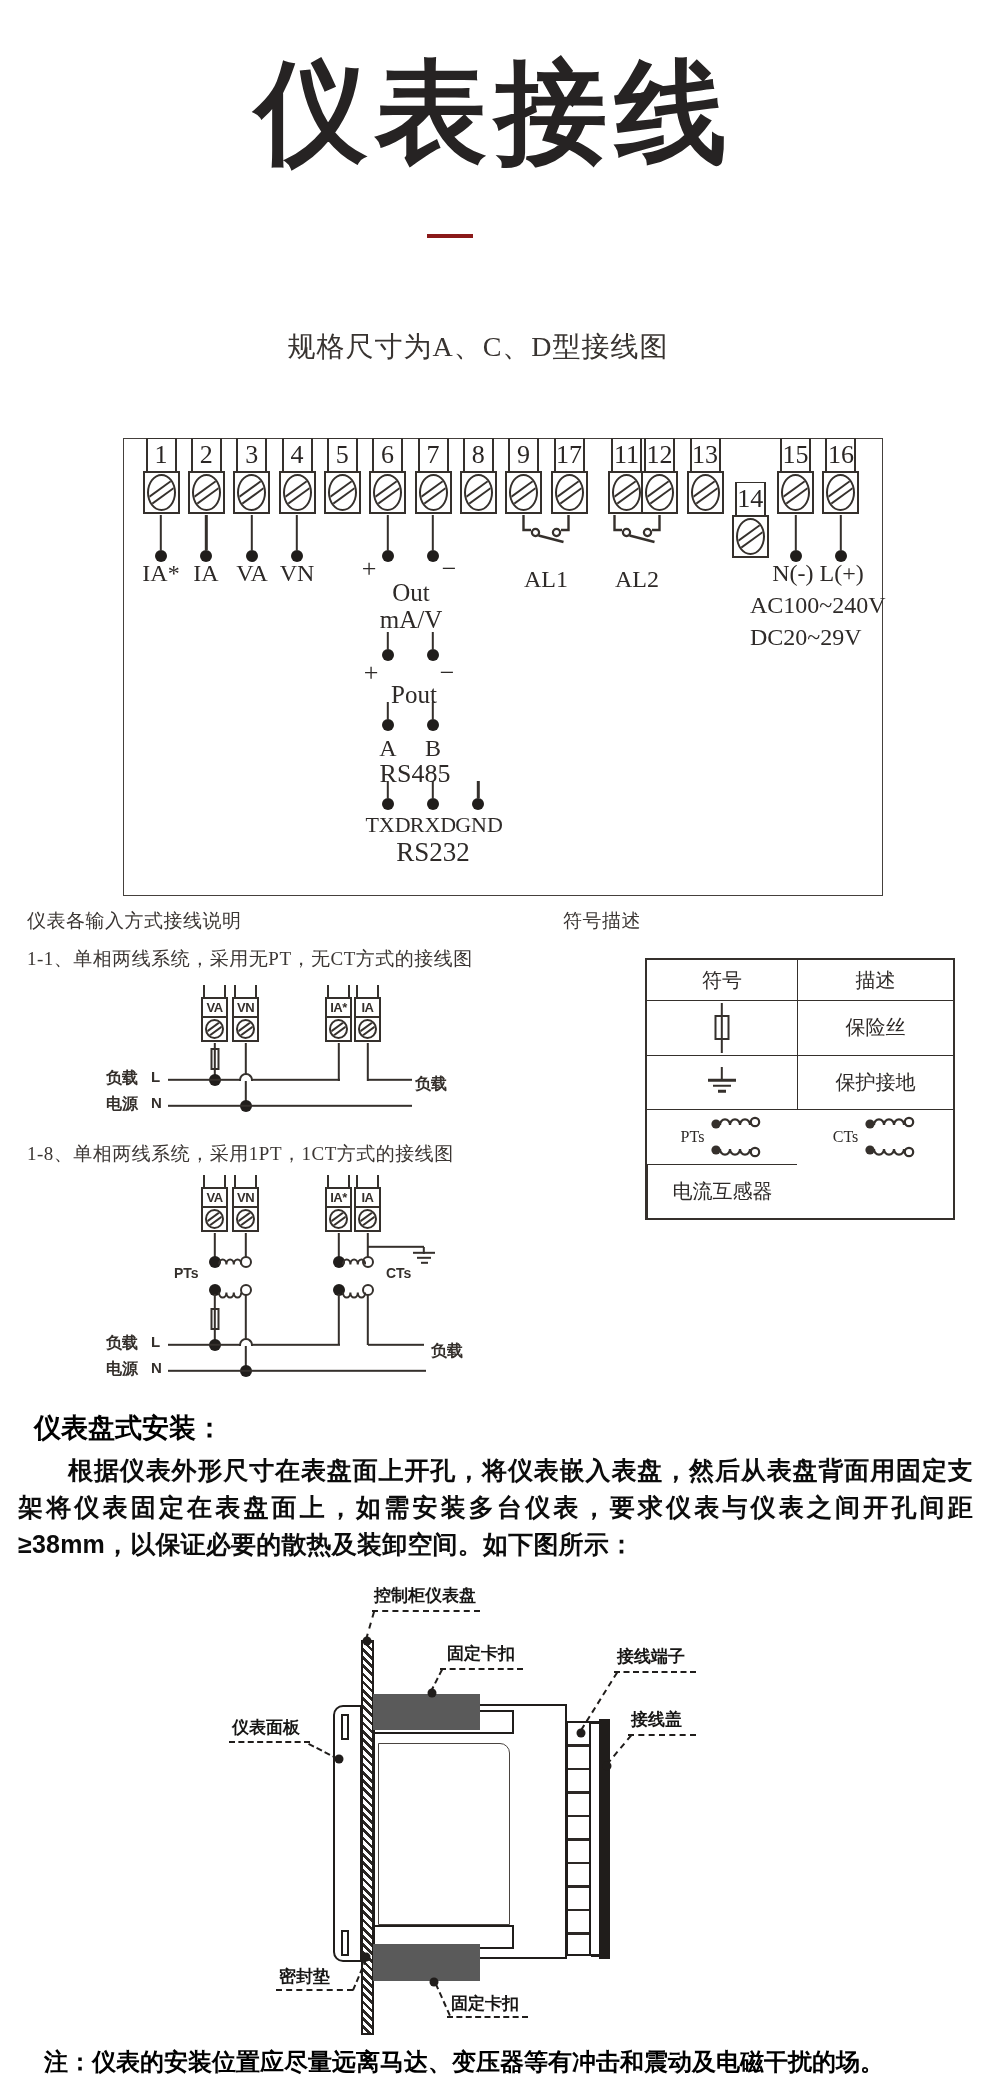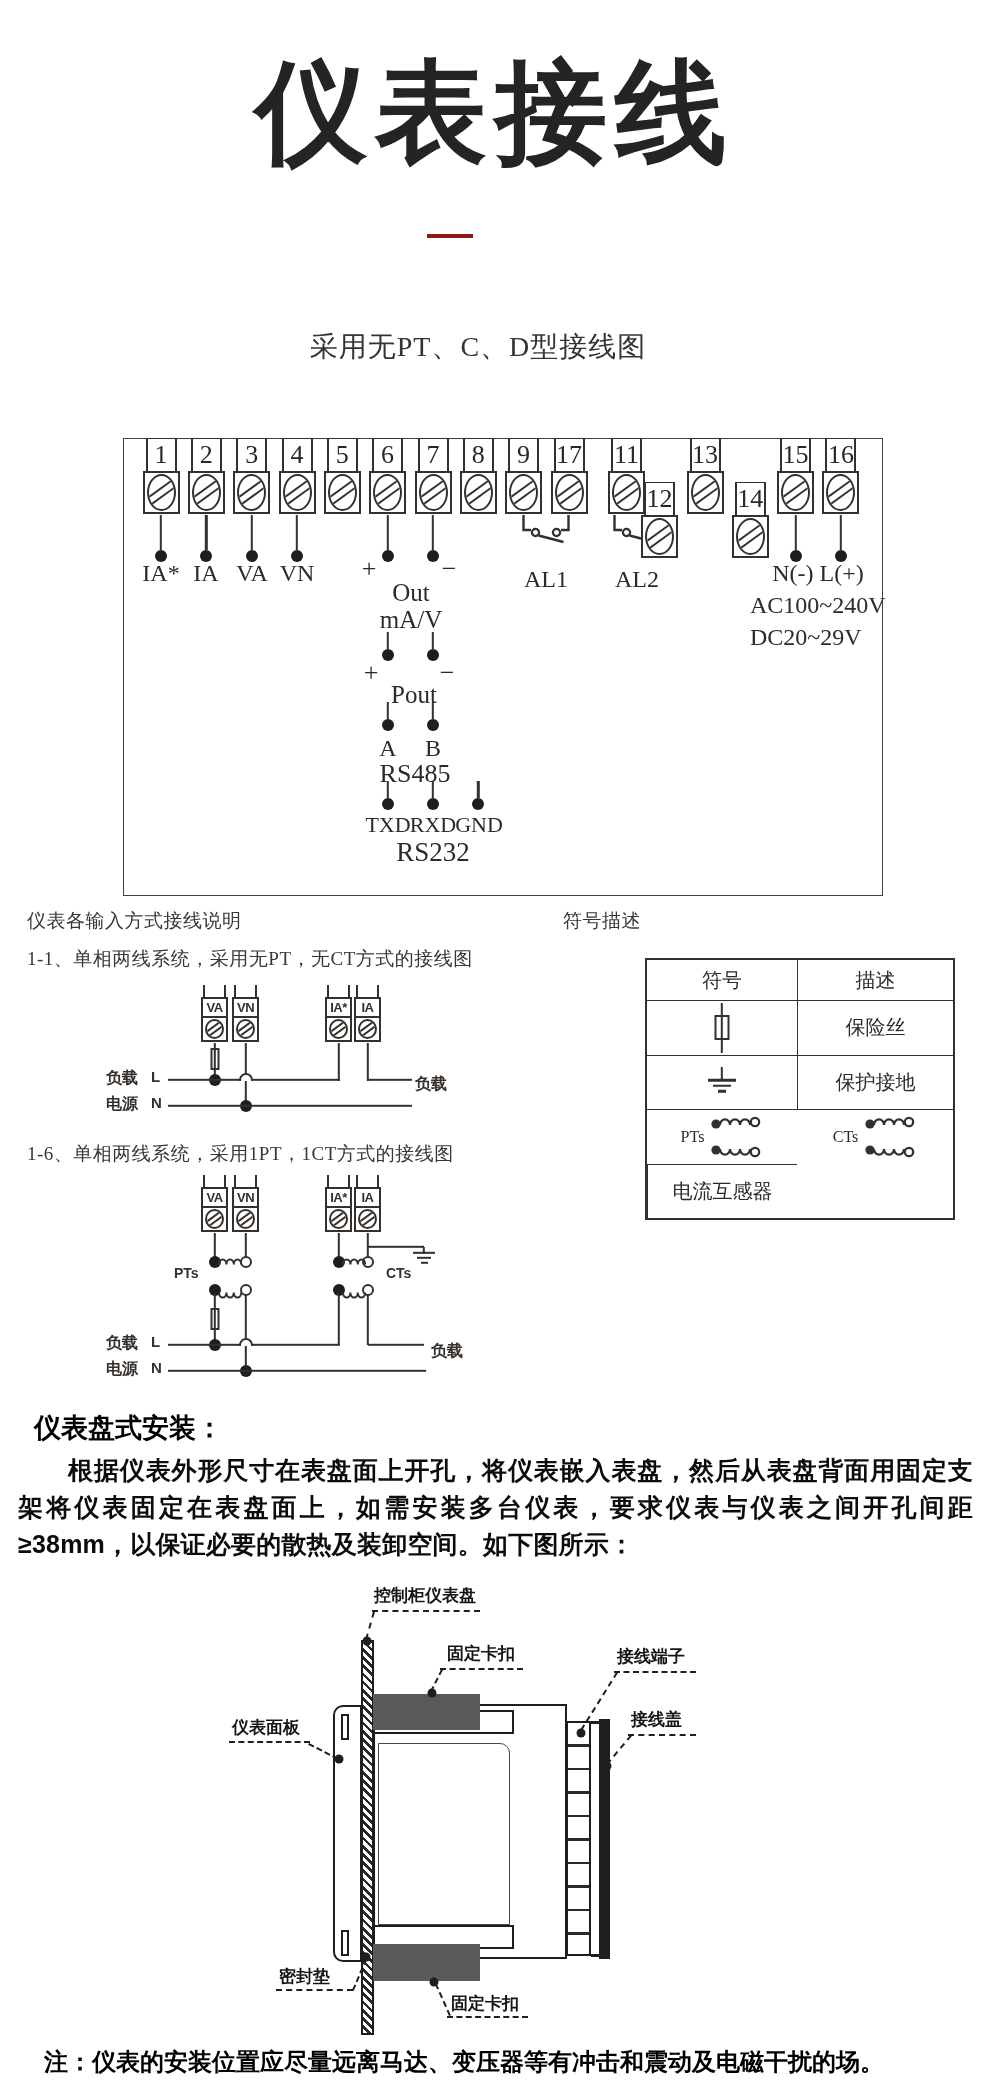--- a/index.html
+++ b/index.html
@@ -54,21 +54,21 @@
 .biglab{position:absolute;font-family:"Liberation Serif","DejaVu Serif",serif;color:#2e2a28}
 .hatch{background:repeating-linear-gradient(45deg,#fff 0 3.2px,#2c2825 3.2px 5.8px);border:2px solid var(--ink2)}
 </style>
 </head>
 <body>
 
 <div id="page">
 
   <div class="abs ctr" style="left:495px;top:38px;font-size:112px;font-weight:900;letter-spacing:8px;color:#262323">仪表接线</div>
   <div class="abs" style="left:427px;top:234px;width:46px;height:3.5px;background:var(--red)"></div>
-  <div class="abs ctr serif" style="left:478px;top:328px;font-size:28px;letter-spacing:1px;color:#383330">采用无PT、C、D型接线图</div>
+  <div class="abs ctr serif" style="left:478px;top:328px;font-size:28px;letter-spacing:1px;color:#383330">规格尺寸为A、C、D型接线图</div>
 
   <div id="bigblock">
     <div class="abs" style="left:123px;top:438px;width:760px;height:458px;border:1.6px solid #45403c"></div>
 
     <svg class="abs" style="left:521px;top:515px" width="50" height="30" viewBox="0 0 50 30">
       <path d="M2.5,0 V15 H10" fill="none" stroke="#35302c" stroke-width="2.4"></path>
       <circle cx="14.5" cy="17.5" r="3.6" fill="#fff" stroke="#35302c" stroke-width="2.2"></circle>
       <path d="M47.5,0 V15 H40" fill="none" stroke="#35302c" stroke-width="2.4"></path>
       <circle cx="35.5" cy="17.5" r="3.6" fill="#fff" stroke="#35302c" stroke-width="2.2"></circle>
       <line x1="17.5" y1="20.5" x2="42.5" y2="27" stroke="#35302c" stroke-width="2.4"></line>
@@ -169,21 +169,21 @@
         <div class="bscrew" style="">
           <div class="screwc" style=""></div>
         </div>
       </div>
       <div class="bterm" style="left: 608px;">
         <div class="bnum" style="">11</div>
         <div class="bscrew" style="">
           <div class="screwc" style=""></div>
         </div>
       </div>
-      <div class="bterm" style="left: 641.1px; margin-top: 44px;">
+      <div class="bterm" style="left: 641.1px;">
         <div class="bnum" style="">12</div>
         <div class="bscrew" style="">
           <div class="screwc" style=""></div>
         </div>
       </div>
       <div class="bterm" style="left: 686.5px;">
         <div class="bnum" style="">13</div>
         <div class="bscrew" style="">
           <div class="screwc" style=""></div>
         </div>
@@ -234,21 +234,21 @@
       <div class="dot" style="left: 387.7px; top: 804px;"></div>
       <div class="vl" style="left: 433px; top: 781px; height: 17px; width: 2.4px;"></div>
       <div class="dot" style="left: 433px; top: 804px;"></div>
       <div class="vl" style="left: 478.3px; top: 781px; height: 17px; width: 2.4px;"></div>
       <div class="dot" style="left: 478.3px; top: 804px;"></div>
     </div>
 
   <div class="cap" style="left:27px;top:908px">仪表各输入方式接线说明</div>
   <div class="cap" style="left:27px;top:946px">1-1、单相两线系统，采用无PT，无CT方式的接线图</div>
   <div class="cap" style="left:563px;top:908px">符号描述</div>
-  <div class="cap" style="left:27px;top:1141px">1-6、单相两线系统，采用1PT，1CT方式的接线图</div>
+  <div class="cap" style="left:27px;top:1141px">1-8、单相两线系统，采用1PT，1CT方式的接线图</div>
 
   <div id="d1">
     <div class="abs nw" style="left:106px;top:1068px;font-weight:700;font-size:16px">负载</div>
     <div class="abs nw" style="left:151px;top:1068px;font-weight:700;font-size:15px">L</div>
     <div class="abs nw" style="left:106px;top:1094px;font-weight:700;font-size:16px">电源</div>
     <div class="abs nw" style="left:151px;top:1094px;font-weight:700;font-size:15px">N</div>
     <div class="abs nw" style="left:415px;top:1074px;font-weight:700;font-size:16px">负载</div>
   <div class="sterm" style="left: 201px; top: 985px;">
         <div class="stub" style=""></div>
         <div class="slab" style="">VA</div>

